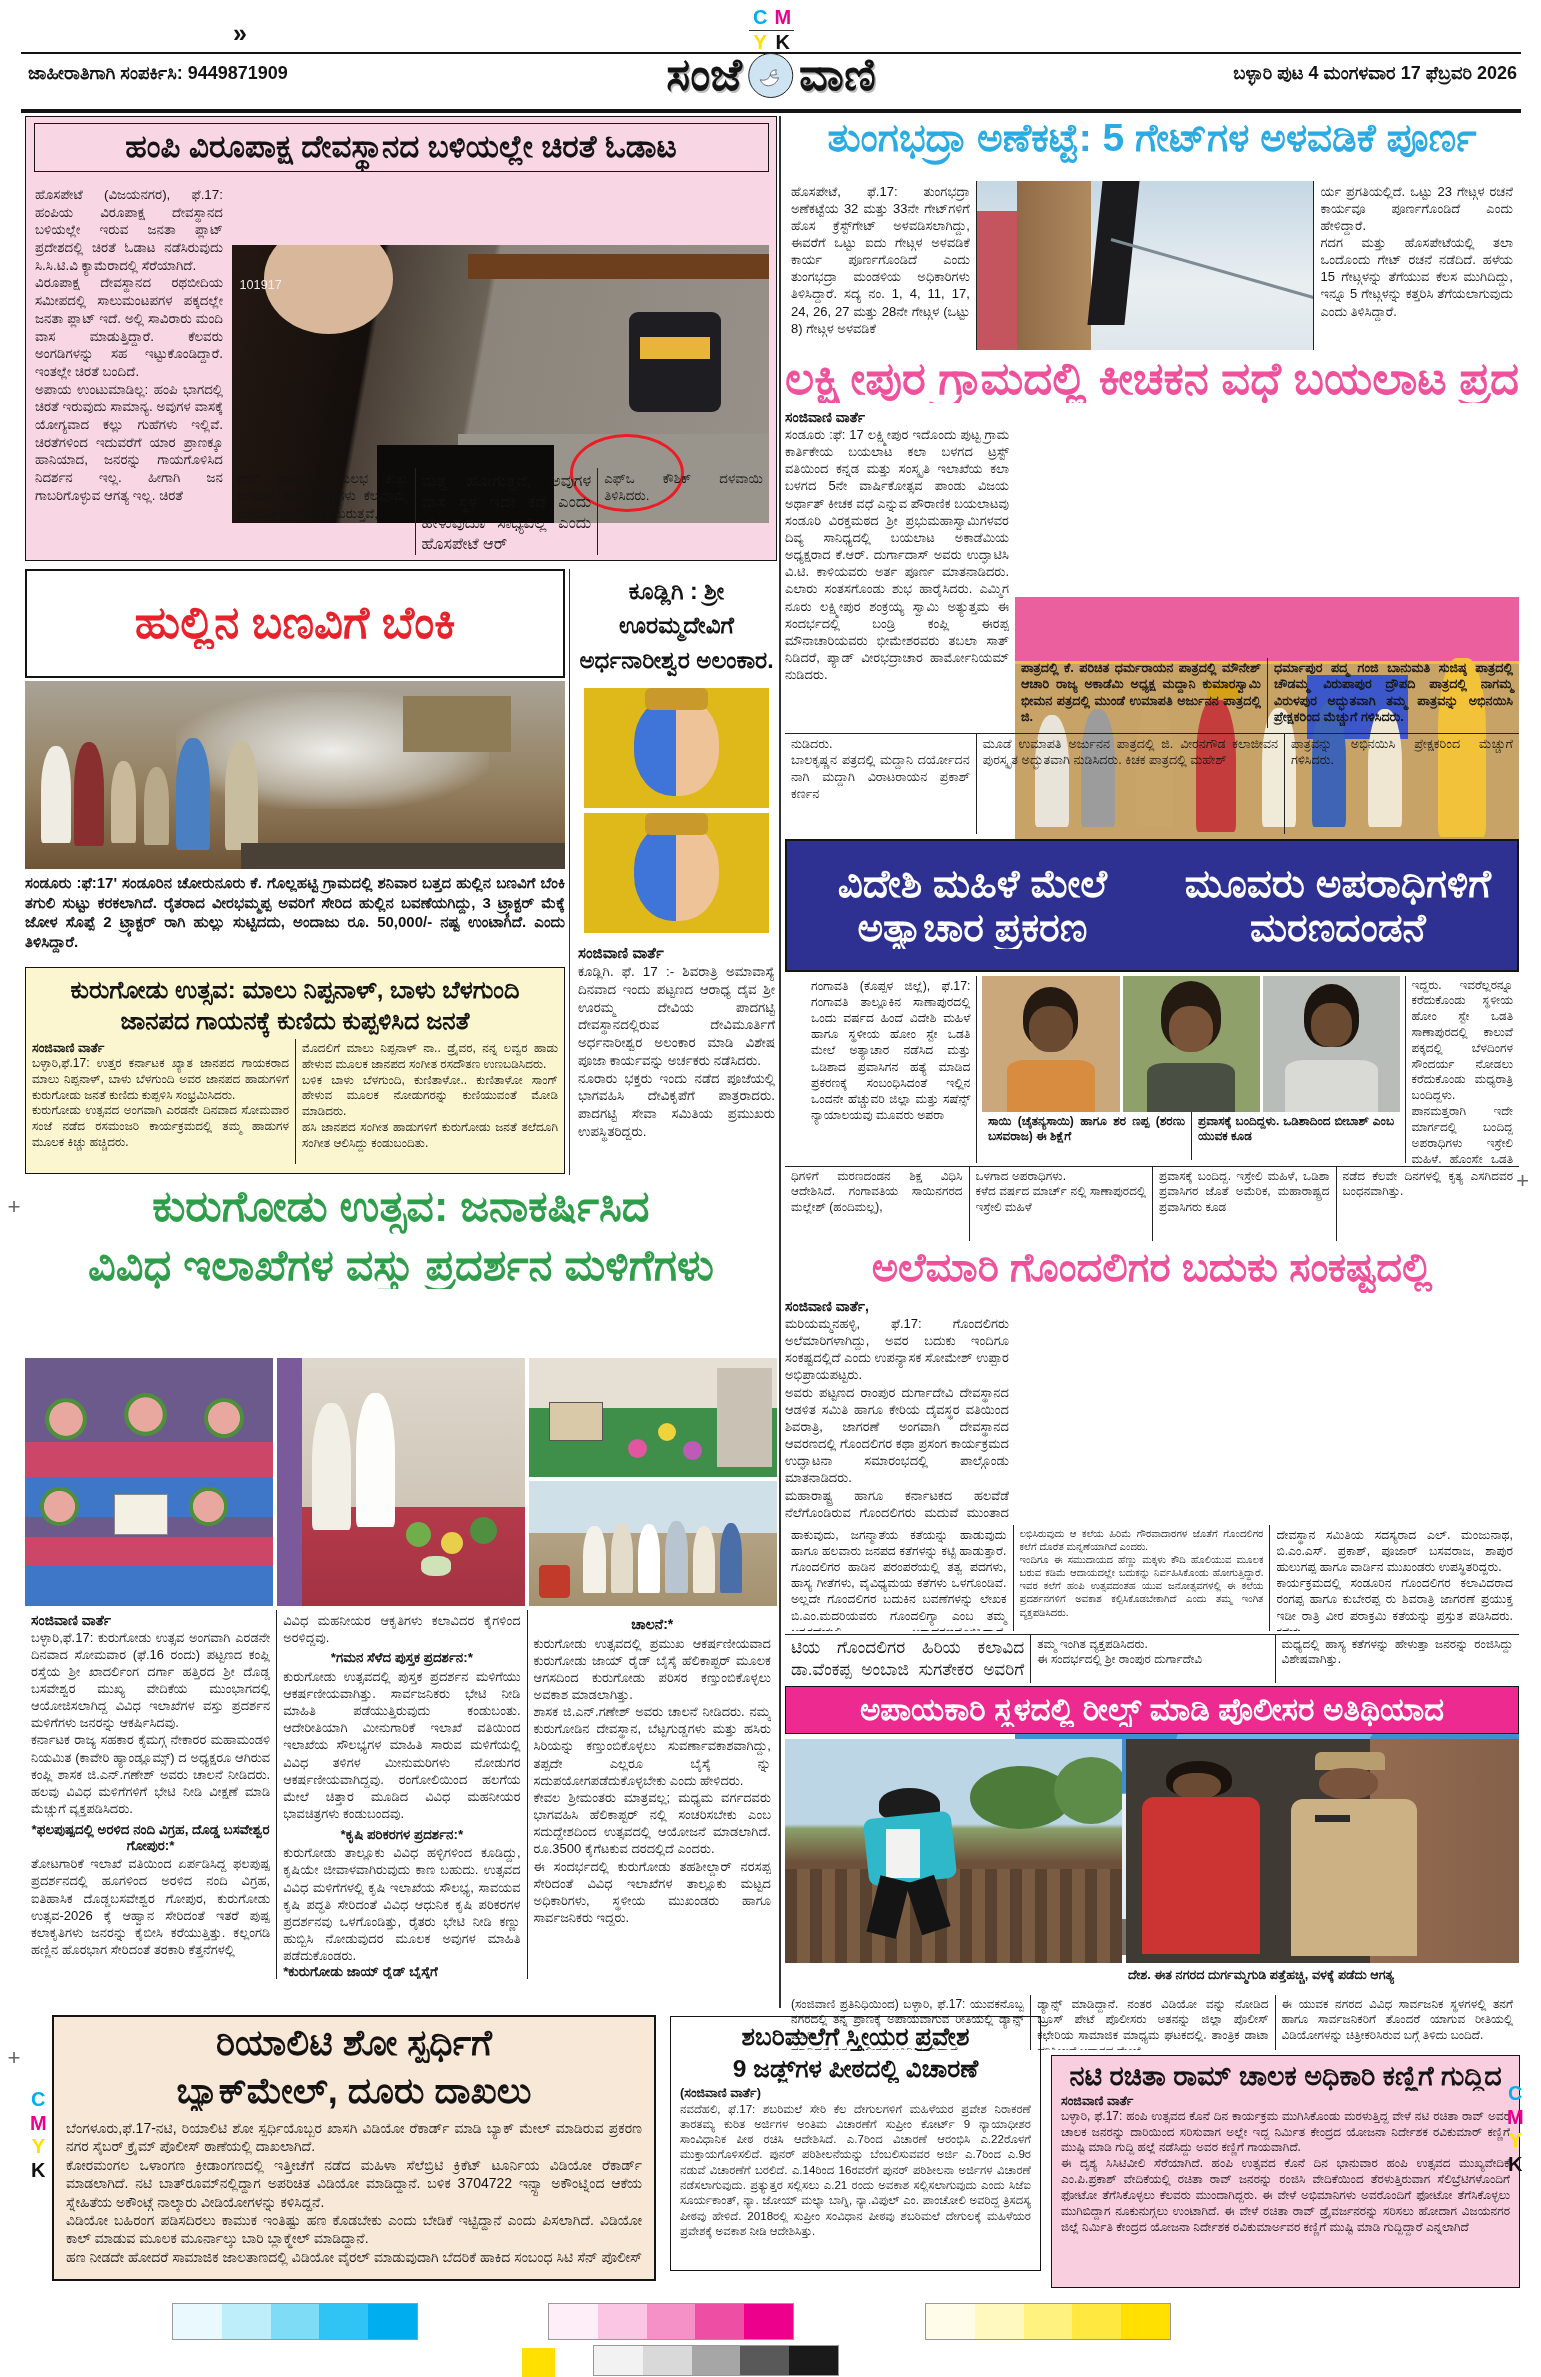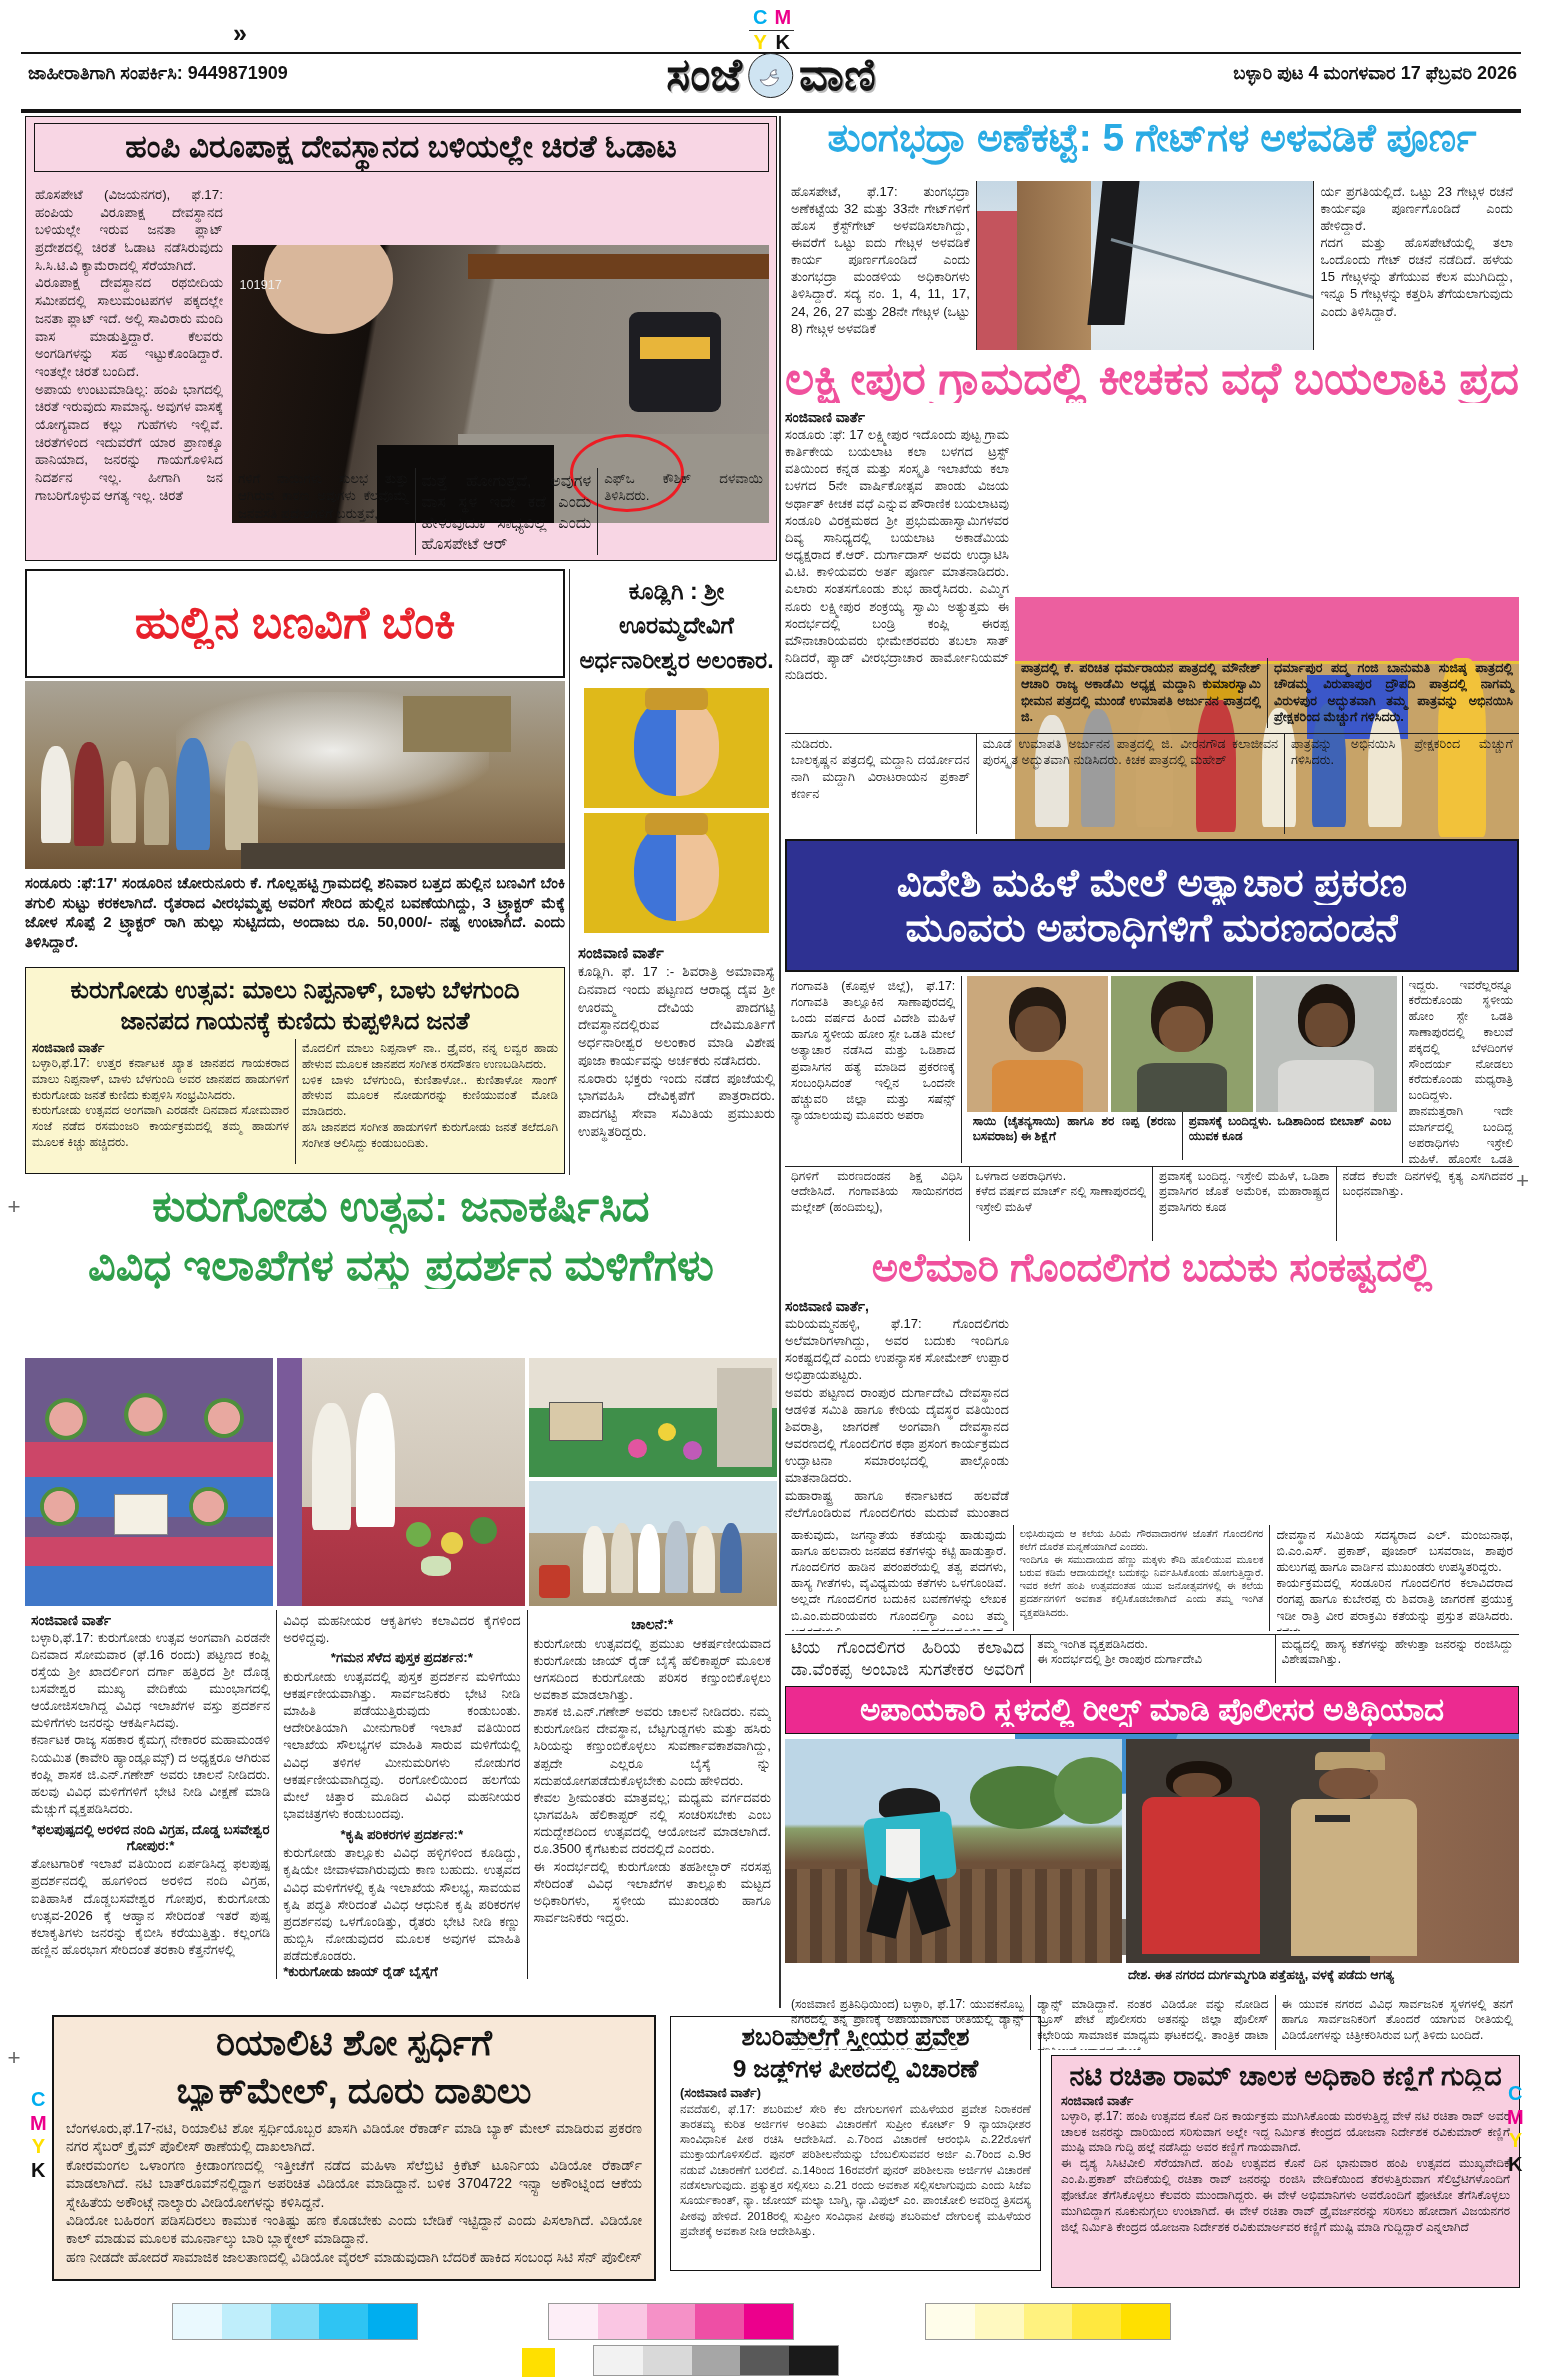--- a/index.html
+++ b/index.html
@@ -249,26 +249,26 @@
     <div class="col cap" style="width:50%;font-size:12.7px;">ಪಾತ್ರದಲ್ಲಿ ಕೆ. ಪರಿಚಿತ ಧರ್ಮರಾಯನ ಪಾತ್ರದಲ್ಲಿ ಮೌನೇಶ್ ಆಚಾರಿ ರಾಜ್ಯ ಅಕಾಡೆಮಿ ಅಧ್ಯಕ್ಷ ಮದ್ದಾನಿ ಕುಮಾರಸ್ವಾಮಿ ಭೀಮನ ಪತ್ರದಲ್ಲಿ ಮುಂಡೆ ಉಮಾಪತಿ ಅರ್ಜುನನ ಪಾತ್ರದಲ್ಲಿ ಜಿ.</div>
     <div class="col cap" style="width:50%;font-size:12.7px;">ಧರ್ಮಾಪುರ ಪದ್ಮ ಗಂಜಿ ಬಾನುಮತಿ ಸುಜಿಷ್ಠ ಪಾತ್ರದಲ್ಲಿ ಚೌಡಮ್ಮ ವಿರುಪಾಪುರ ದ್ರೌಪದಿ ಪಾತ್ರದಲ್ಲಿ ನಾಗಮ್ಮ ವಿರುಳಪುರ ಅದ್ಭುತವಾಗಿ ತಮ್ಮ ಪಾತ್ರವನ್ನು ಅಭಿನಯಿಸಿ ಪ್ರೇಕ್ಷಕರಿಂದ ಮೆಚ್ಚುಗೆ ಗಳಿಸಿದರು.</div>
   </div>
   <div class="abs row" style="left:785px;top:733px;width:734px;height:101px;border-top:1.1px solid #222;">
     <div class="col txt" style="width:26%;font-size:12.7px;">ನುಡಿದರು.
 ಬಾಲಕೃಷ್ಣನ ಪತ್ರದಲ್ಲಿ ಮದ್ದಾನಿ ದರ್ಯೋದನ ನಾಗಿ ಮದ್ದಾಗಿ ವಿರಾಟರಾಯನ ಪ್ರಕಾಶ್ ಕರ್ಣನ</div>
     <div class="col txt" style="width:42%;font-size:12.7px;">ಮೂಡೆ ಉಮಾಪತಿ ಅರ್ಜುನನ ಪಾತ್ರದಲ್ಲಿ ಜಿ. ವೀರನಗೌಡ ಕಲಾಜೀವನ ಪುರಸ್ಕೃತ ಅದ್ಭುತವಾಗಿ ನುಡಿಸಿದರು. ಕಿಚಕ ಪಾತ್ರದಲ್ಲಿ ಮಹೇಶ್</div>
     <div class="col txt" style="width:32%;font-size:12.7px;">ಪಾತ್ರವನ್ನು ಅಭಿನಯಿಸಿ ಪ್ರೇಕ್ಷಕರಿಂದ ಮೆಚ್ಚುಗೆ ಗಳಿಸಿದರು.</div>
   </div>
 
-  <div class="abs box" style="left:785px;top:839px;width:734px;height:133px;background:#2e3192;border-width:2.2px;display:flex;flex-direction:column;align-items:center;justify-content:center;gap:1px;">
+  <div class="abs box" style="left:785px;top:839px;width:734px;height:133px;background:#2e3192;border-width:2.2px;display:flex;flex-direction:row;align-items:center;justify-content:center;gap:1px;">
     <div class="hl ctr" style="font-size:39px;color:#fff;">ವಿದೇಶಿ ಮಹಿಳೆ ಮೇಲೆ ಅತ್ಯಾಚಾರ ಪ್ರಕರಣ</div>
     <div class="hl ctr" style="font-size:39px;color:#fff;">ಮೂವರು ಅಪರಾಧಿಗಳಿಗೆ ಮರಣದಂಡನೆ</div>
   </div>
   <div class="abs row" style="left:785px;top:976px;width:734px;height:187px;">
-    <div class="col txt" style="width:24%;font-size:12.3px;">ಗಂಗಾವತಿ (ಕೊಪ್ಪಳ ಜಿಲ್ಲೆ), ಫೆ.17: ಗಂಗಾವತಿ ತಾಲ್ಲೂಕಿನ ಸಾಣಾಪುರದಲ್ಲಿ ಒಂದು ವರ್ಷದ ಹಿಂದೆ ವಿದೇಶಿ ಮಹಿಳೆ ಹಾಗೂ ಸ್ಥಳೀಯ ಹೋಂ ಸ್ಟೇ ಒಡತಿ ಮೇಲೆ ಅತ್ಯಾಚಾರ ನಡೆಸಿದ ಮತ್ತು ಒಡಿಶಾದ ಪ್ರವಾಸಿಗನ ಹತ್ಯೆ ಮಾಡಿದ ಪ್ರಕರಣಕ್ಕೆ ಸಂಬಂಧಿಸಿದಂತೆ ಇಲ್ಲಿನ ಒಂದನೇ ಹೆಚ್ಚುವರಿ ಜಿಲ್ಲಾ ಮತ್ತು ಸಷೆನ್ಸ್ ನ್ಯಾಯಾಲಯವು ಮೂವರು ಅಪರಾ</div>
+    <div class="col txt" style="width:24%;font-size:12.3px;margin-left:20px;">ಗಂಗಾವತಿ (ಕೊಪ್ಪಳ ಜಿಲ್ಲೆ), ಫೆ.17: ಗಂಗಾವತಿ ತಾಲ್ಲೂಕಿನ ಸಾಣಾಪುರದಲ್ಲಿ ಒಂದು ವರ್ಷದ ಹಿಂದೆ ವಿದೇಶಿ ಮಹಿಳೆ ಹಾಗೂ ಸ್ಥಳೀಯ ಹೋಂ ಸ್ಟೇ ಒಡತಿ ಮೇಲೆ ಅತ್ಯಾಚಾರ ನಡೆಸಿದ ಮತ್ತು ಒಡಿಶಾದ ಪ್ರವಾಸಿಗನ ಹತ್ಯೆ ಮಾಡಿದ ಪ್ರಕರಣಕ್ಕೆ ಸಂಬಂಧಿಸಿದಂತೆ ಇಲ್ಲಿನ ಒಂದನೇ ಹೆಚ್ಚುವರಿ ಜಿಲ್ಲಾ ಮತ್ತು ಸಷೆನ್ಸ್ ನ್ಯಾಯಾಲಯವು ಮೂವರು ಅಪರಾ</div>
     <div class="col" style="width:60%;padding:0 4.5px;">
       <div class="row" style="height:136px;gap:3px;">
         <div class="ph" style="width:33.4%;height:100%;background:#caa87c;">
           <div style="left:30%;top:8%;width:40%;height:44%;background:#241a12;border-radius:50% 50% 40% 40%;"></div>
           <div style="left:34%;top:22%;width:32%;height:34%;background:#6b4a32;border-radius:45%;"></div>
           <div style="left:18%;top:62%;width:64%;height:38%;background:#d88c3f;border-radius:20% 20% 0 0;"></div>
         </div>
         <div class="ph" style="width:33.3%;height:100%;background:#8fa06b;">
           <div style="left:28%;top:4%;width:44%;height:50%;background:#241a12;border-radius:50% 50% 40% 40%;"></div>
           <div style="left:34%;top:22%;width:32%;height:34%;background:#7a5438;border-radius:45%;"></div>

